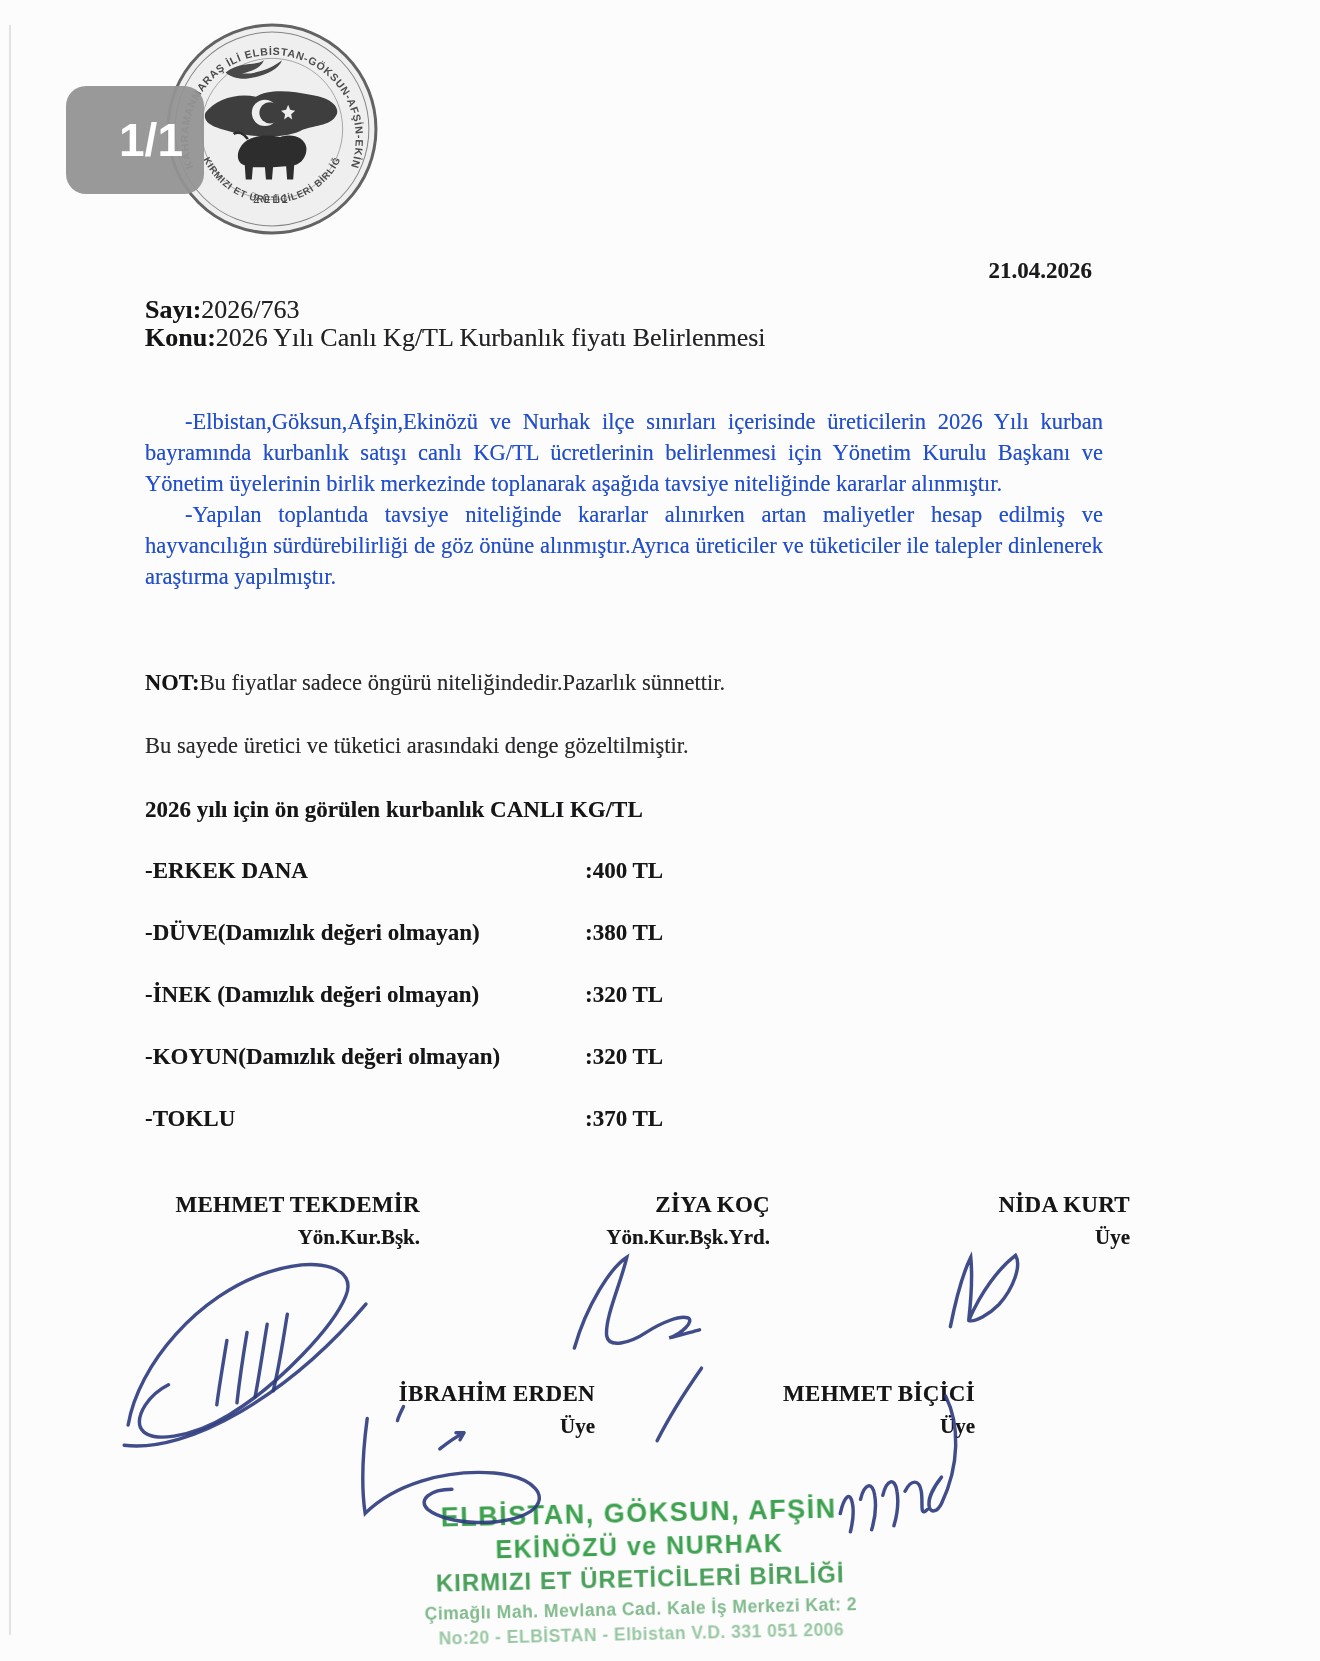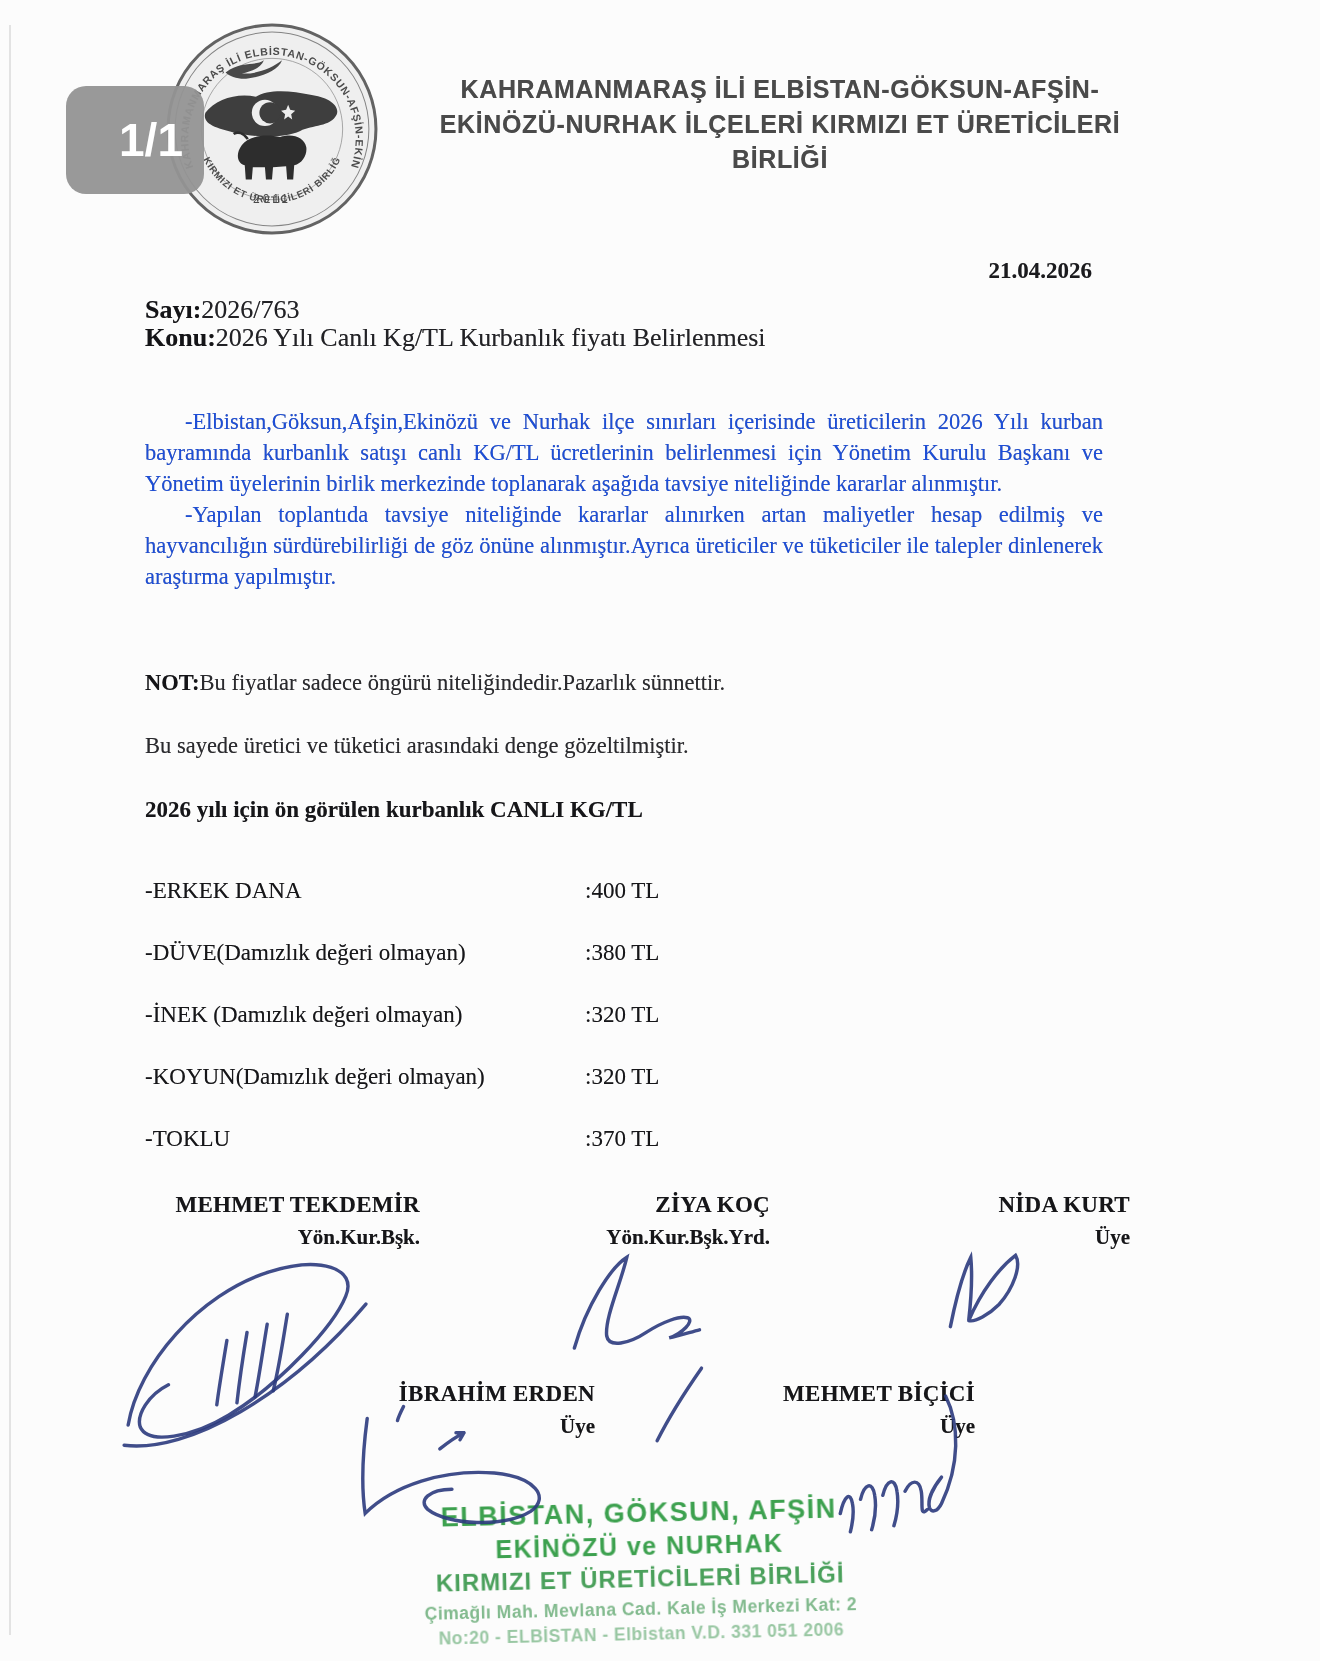--- a/index.html
+++ b/index.html
@@ -26,21 +26,21 @@
 
   .bodytext{position:absolute;left:145px;top:406px;width:958px;font-size:22.5px;line-height:31px;
             text-align:justify;color:#1d4ed8;}
   .bodytext p{margin:0;text-indent:40px;}
 
   .notline{position:absolute;left:145px;top:670px;width:958px;font-size:22.5px;color:#2a2a2e;}
   .notline .lbl{font-weight:bold;color:#141417;}
   .balance{position:absolute;left:145px;top:733px;width:958px;font-size:22.5px;color:#2a2a2e;}
   .heading{position:absolute;left:145px;top:797px;width:958px;font-size:23px;font-weight:bold;color:#161619;}
 
-  .price-row{position:absolute;left:145px;width:760px;font-size:23px;font-weight:normal;color:#161619;margin-top:20px;}
+  .price-row{position:absolute;left:145px;width:760px;font-size:23px;font-weight:bold;color:#161619;}
   .price-row .val{position:absolute;left:440px;top:0;}
   .pr0{top:858px}.pr1{top:920px}.pr2{top:982px}.pr3{top:1044px}.pr4{top:1106px}
 
   .sig-col{position:absolute;width:300px;text-align:right;color:#161619;}
   .sig-col .nm{font-size:23px;font-weight:bold;letter-spacing:.3px;}
   .sig-col .tt{font-size:21px;font-weight:bold;margin-top:7px;}
   .sc1{left:120px;top:1192px}.sc2{left:470px;top:1192px}.sc3{left:830px;top:1192px}
   .sc4{left:295px;top:1381px}.sc5{left:675px;top:1381px}
 
   .ink{position:absolute;z-index:4;}
@@ -89,25 +89,20 @@
       <circle cx="106" cy="92" r="10.5" fill="#2e2e2e"></circle>
       <polygon points="124,84 126,89 131,90 127,93.5 128,98.5 124,95.5 120,98.5 121,93.5 117,90 122,89" fill="#ededed"></polygon>
     </g>
     <g>
       <path d="M78,124 C84,116 100,112 116,116 C128,112 140,116 142,126 C143,134 138,142 130,144 L129,158 L123,158 L122,145 L109,146 L108,158 L102,158 L101,146 L89,146 L88,158 L82,158 L81,144 C73,142 72,132 78,124 Z" fill="#1c1c1c"></path>
       <path d="M84,118 C80,112 74,110 70,113" fill="none" stroke="#1c1c1c" stroke-width="2.5"></path>
     </g>
     <text x="108" y="181" text-anchor="middle" font-size="12" letter-spacing="3" fill="#3a3a3a" font-family="Liberation Sans, sans-serif">2011</text>
   </svg>
 
-  <div class="org-title scan-text">
-    <div>KAHRAMANMARAŞ İLİ ELBİSTAN-GÖKSUN-AFŞİN-</div>
-    <div>EKİNÖZÜ-NURHAK İLÇELERİ KIRMIZI ET ÜRETİCİLERİ</div>
-    <div>BİRLİĞİ</div>
-  </div>
 
   <div class="date scan-text">21.04.2026</div>
 
   <div class="meta scan-text">
     <div>
       <span class="lbl">Sayı:</span><span>2026/763</span>
     </div>
     <div>
       <span class="lbl">Konu:</span><span>2026 Yılı Canlı Kg/TL Kurbanlık fiyatı Belirlenmesi</span>
     </div>

